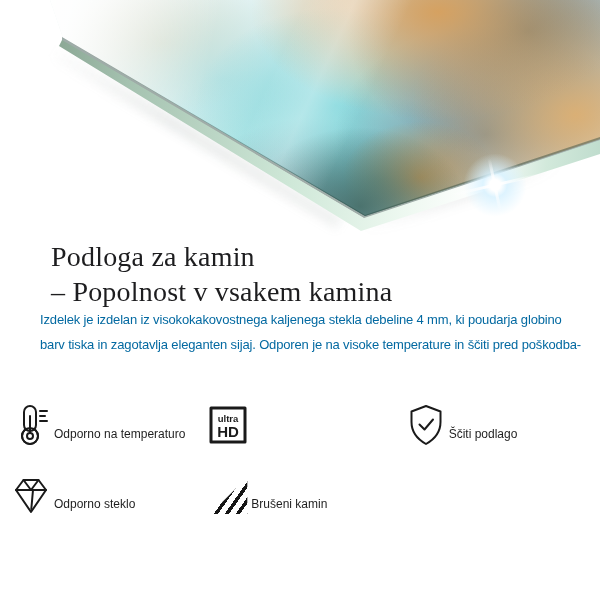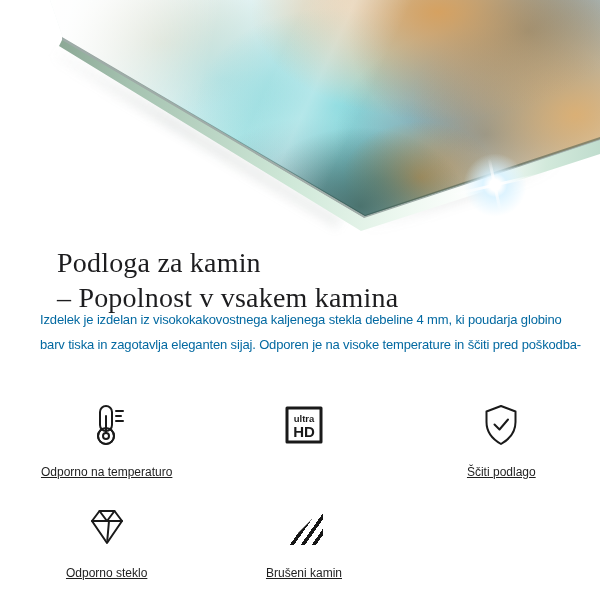--- a/index.html
+++ b/index.html
@@ -65,39 +65,39 @@
     width:92px; height:3px; transform:translate(-50%,-50%) rotate(-13deg);
     background:linear-gradient(90deg, rgba(255,255,255,0), #ffffff 46%, #ffffff 54%, rgba(255,255,255,0));
   }
   .sparkle .ray2 {
     width:54px; height:2.5px; transform:translate(-50%,-50%) rotate(78deg);
     background:linear-gradient(90deg, rgba(255,255,255,0), #ffffff 46%, #ffffff 54%, rgba(255,255,255,0));
   }
 
   
   .title {
-    position:absolute; left:40px; top:228px; margin:17px;
+    position:absolute; left:40px; top:228px; margin:11px;
     font-family:"Liberation Serif", serif; font-weight:400;
     font-size:28px; line-height:35px; color:#1d1d1f; letter-spacing:0.2px;
   }
   .intro {
     position:absolute; left:40px; top:307px;
     font-size:13px; line-height:25px; color:#0369a1; letter-spacing:-0.15px;
   }
   .intro-line { white-space:nowrap; }
 
   
   .features {
     position:absolute; left:0; right:0; top:402px;
     display:grid; grid-template-columns:repeat(3,1fr); row-gap:24px;
     padding-left:8px;
   }
-  .feature { display:flex; flex-direction:column; align-items:center; }
+  .feature { display:flex; align-items:center; }
   .icon-box { width:46px; height:46px; display:flex; align-items:center; justify-content:center; }
-  .feature .label { margin-top:17px; font-size:12px; color:#1f1f1f;text-decoration:underline; }
+  .feature .label { margin-top:17px; font-size:12px; color:#1f1f1f; }
 
   .icon-svg { stroke:#1a1a1a; fill:none; stroke-width:2; stroke-linecap:round; stroke-linejoin:round; }
   .icon-svg text { stroke:none; fill:#1a1a1a; font-family:"Liberation Sans", sans-serif; font-weight:bold; }
   .hatch-triangle {
     width:40px; height:40px;
     clip-path:polygon(2px 39px, 39px 2px, 39px 39px);
     background:repeating-linear-gradient(125deg, #161616 0 3.5px, rgba(0,0,0,0) 3.5px 9px);
   }
 </style>
 </head>

